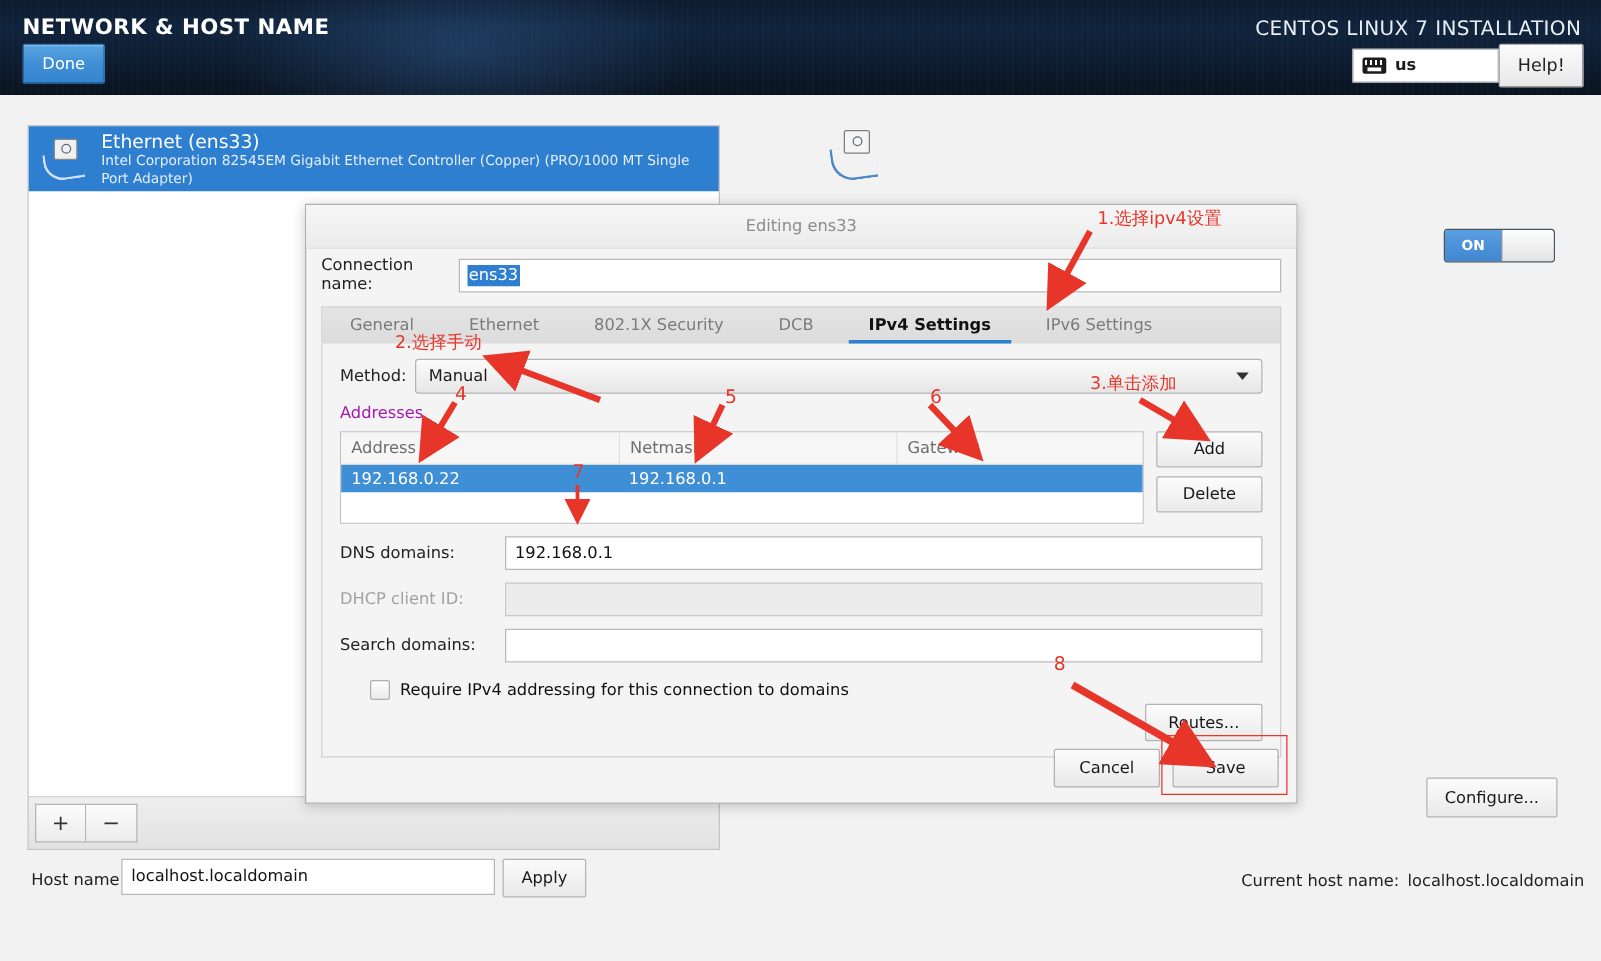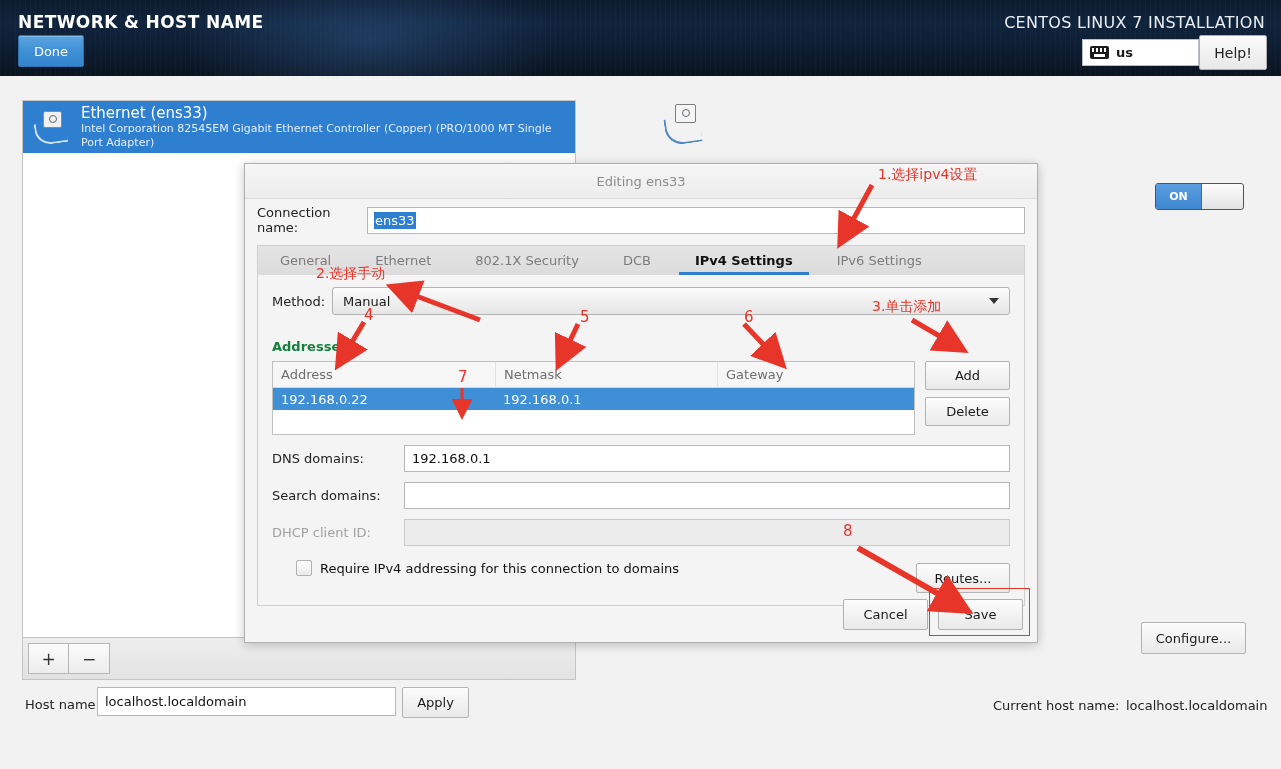--- a/index.html
+++ b/index.html
@@ -359,21 +359,21 @@
     padding: 0 10px;
     font-size: 13px;
     cursor: pointer;
   }
   .caret {
     width: 0; height: 0;
     border-left: 5px solid transparent;
     border-right: 5px solid transparent;
     border-top: 6px solid #333;
   }
-  .addr-heading { margin-top: 24px; font-size: 13px; font-weight: bold; color: #15803d; }
+  .addr-heading { margin-top: 8px; font-size: 13px; font-weight: normal; color: #a21caf; }
 
   .addr-area { display: flex; margin-top: 7px; }
   .addr-table {
     width: 655px;
     border: 1px solid #bfbfbf;
     background: #ffffff;
     box-sizing: border-box;
   }
   .addr-head { display: flex; height: 25px; background: #f6f6f6; border-bottom: 1px solid #d6d6d6; }
   .addr-head > div {
@@ -592,27 +592,27 @@
           <div class="gbtn">Delete</div>
         </div>
       </div>
 
       <div class="field-row">
         <div class="field-label">DNS domains:</div>
         <div class="field-input">192.168.0.1</div>
       </div>
 
       <div class="field-row">
+        <div class="field-label dim">DHCP client ID:</div>
+        <div class="field-input disabled"></div>
+      </div>
+
+      <div class="field-row">
         <div class="field-label">Search domains:</div>
         <div class="field-input"></div>
-      </div>
-
-      <div class="field-row">
-        <div class="field-label dim">DHCP client ID:</div>
-        <div class="field-input disabled"></div>
       </div>
 
       <div class="check-row">
         <div class="checkbox"></div>
         <div class="check-label">Require IPv4 addressing for this connection to domains</div>
       </div>
 
       <div class="routes-btn">Routes...</div>
     </div>
   </div>

